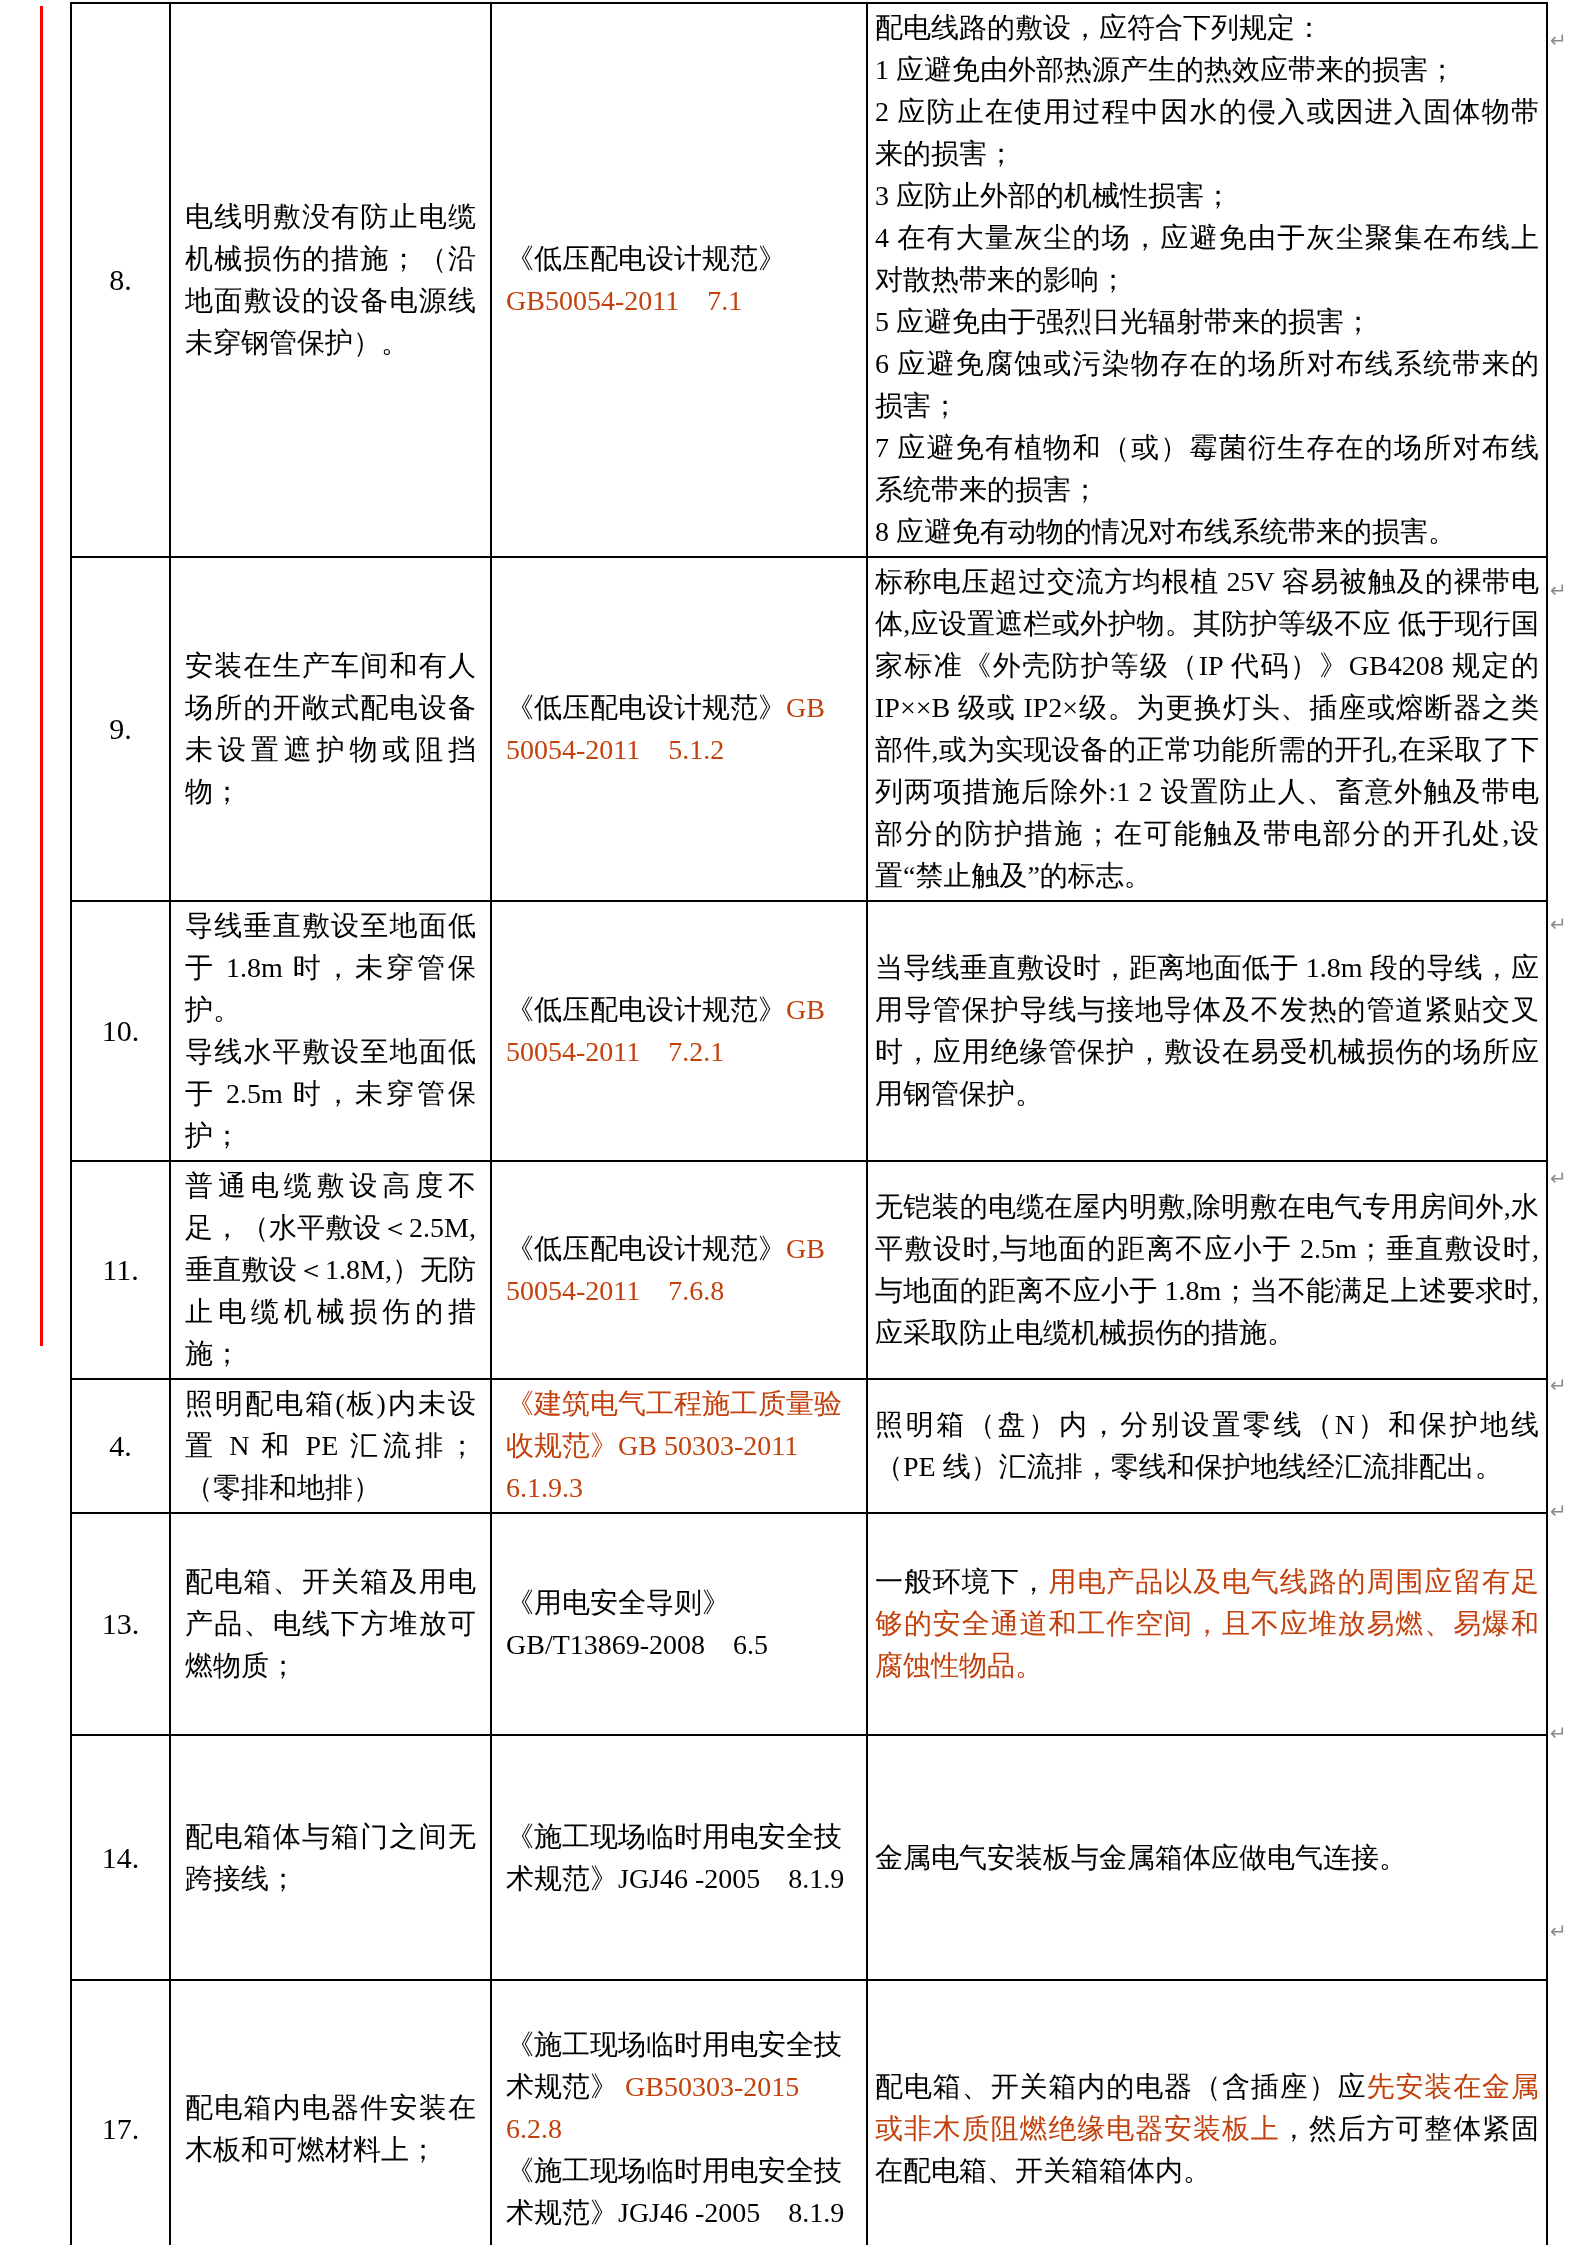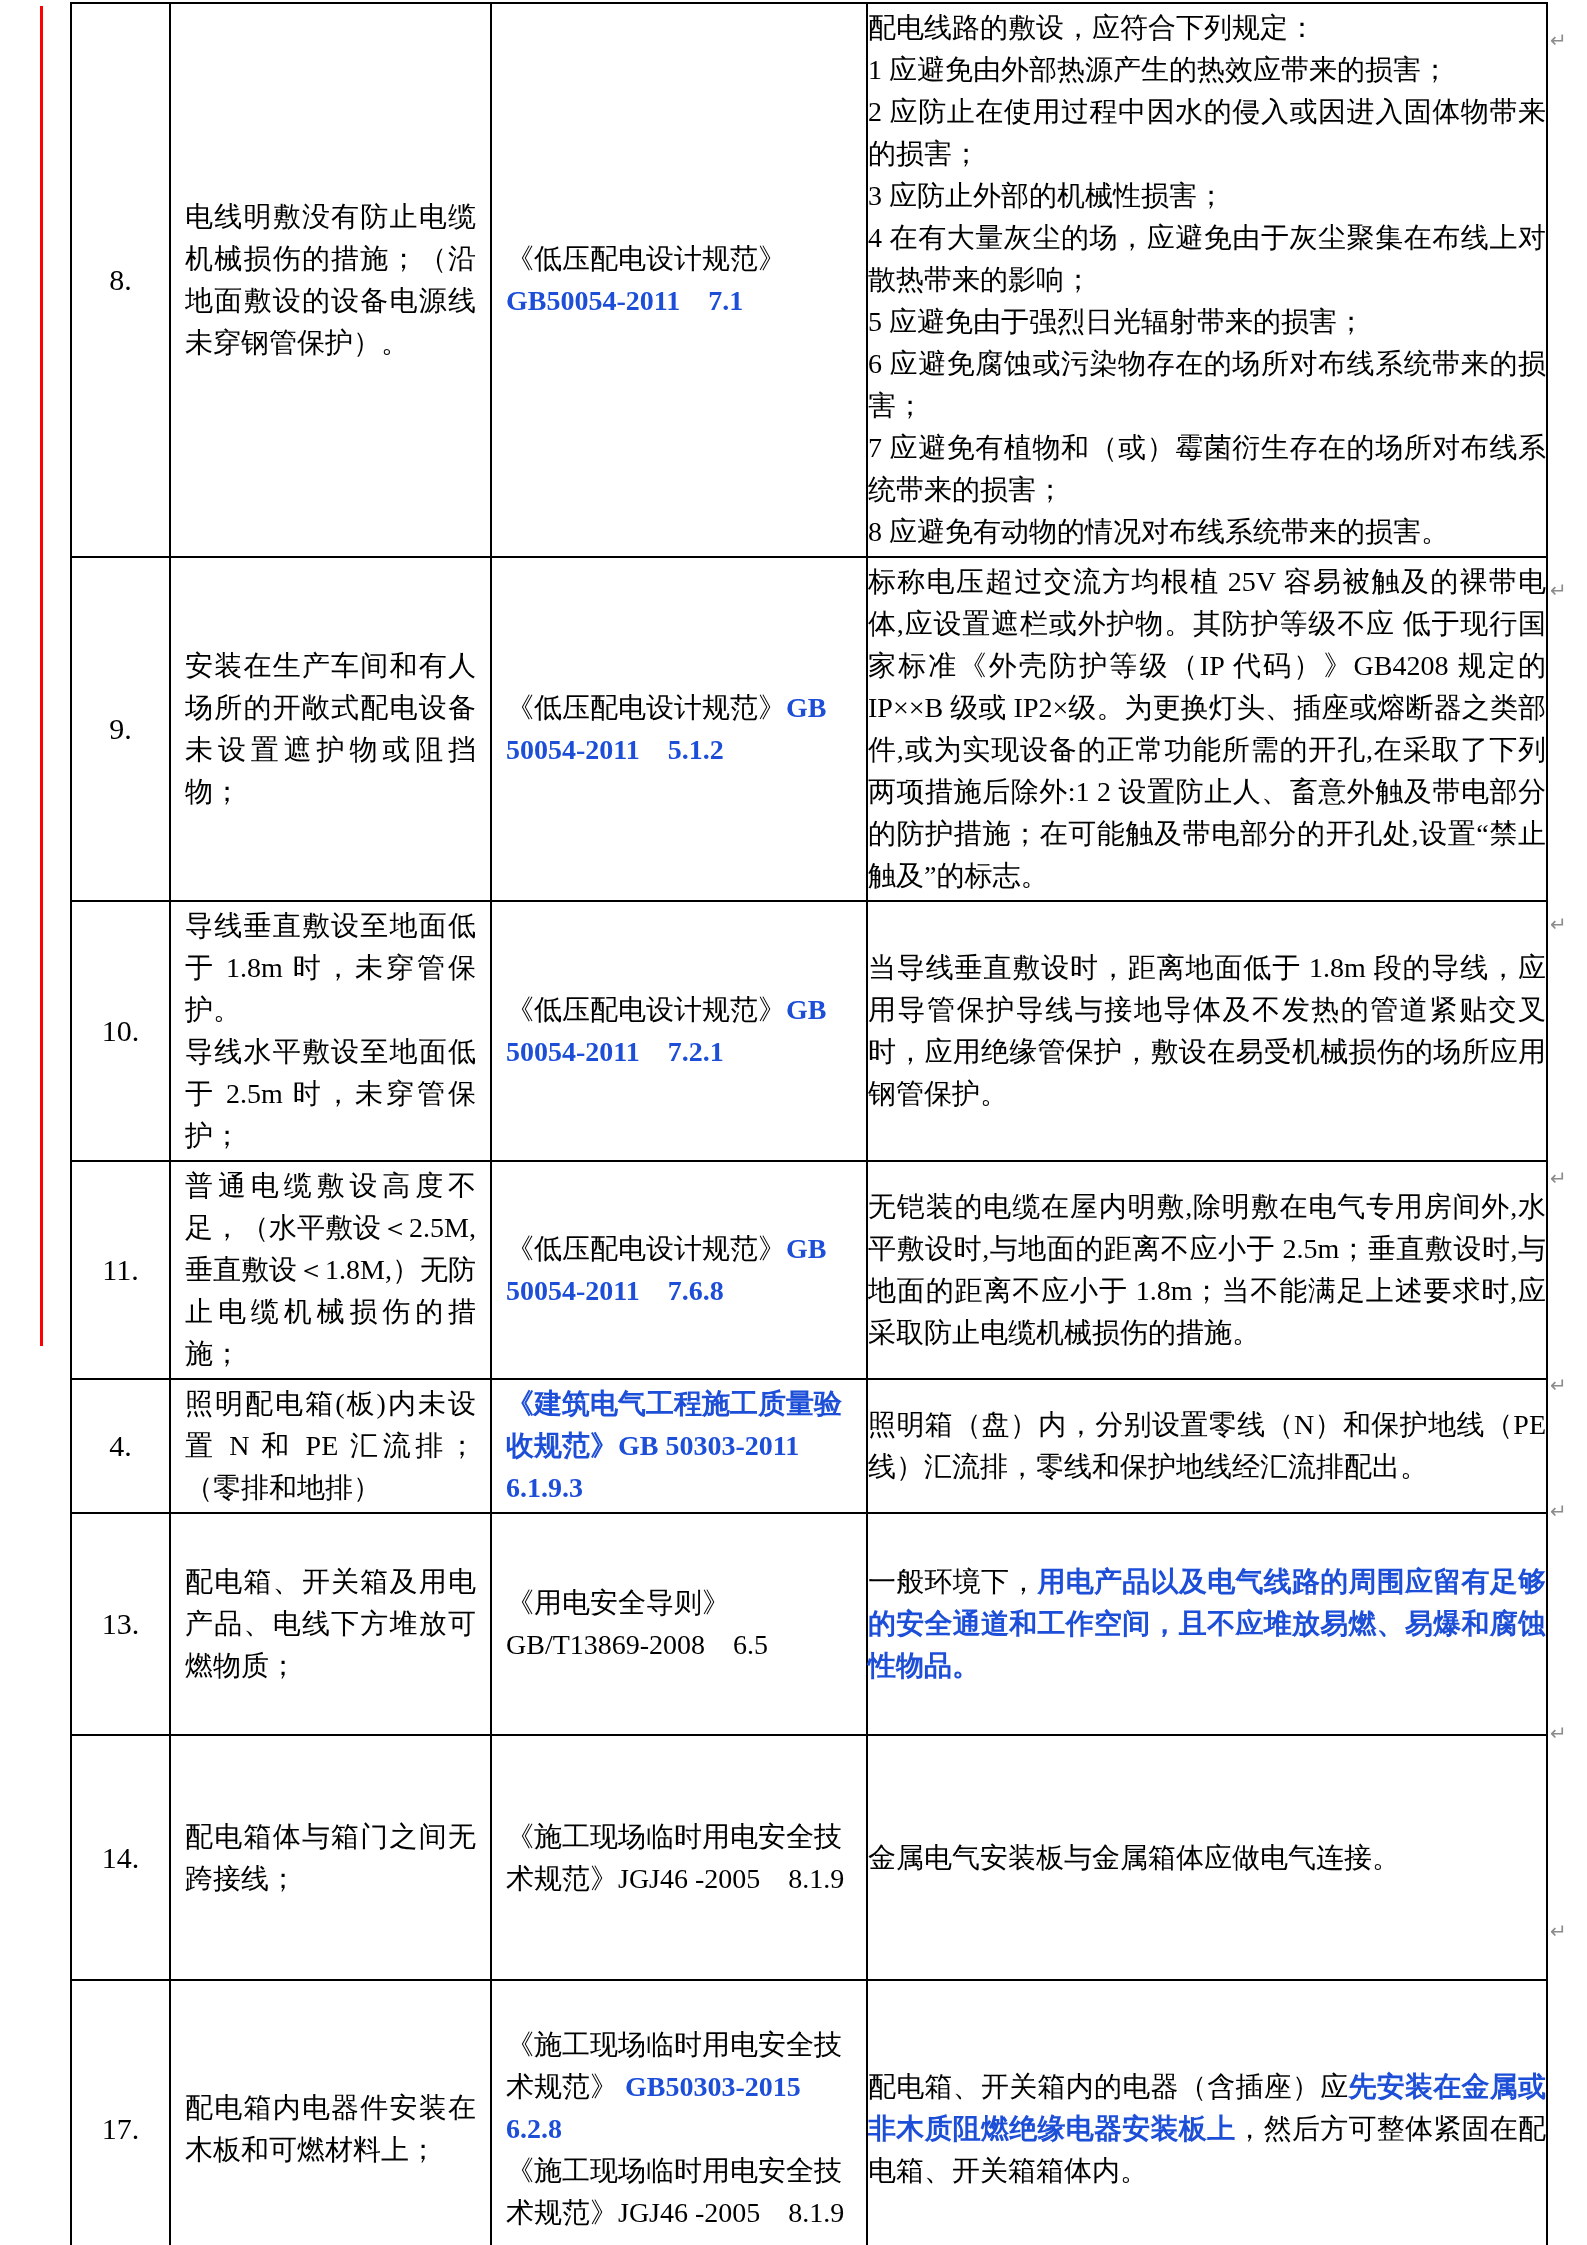--- a/index.html
+++ b/index.html
@@ -38,23 +38,23 @@
   }
   td.standard{
     white-space:pre-line;
     padding:3px 14px;
     text-align:left;
   }
   td.standard.center{}
   td.regulation{
     text-align:justify;
     white-space:pre-line;
-    padding:3px 0;
+    padding:3px 7px;
   }
-  .seg-red{color:#1d4ed8;font-weight:bold;}
+  .seg-red{color:#c2410c;}
   .seg-black{color:#000000;}
   .revision-bar{
     position:absolute;
     left:40px;width:3px;
     background:#ff0000;
   }
   .pmark{
     position:absolute;
     left:1550px;
     color:#8c8c8c;

